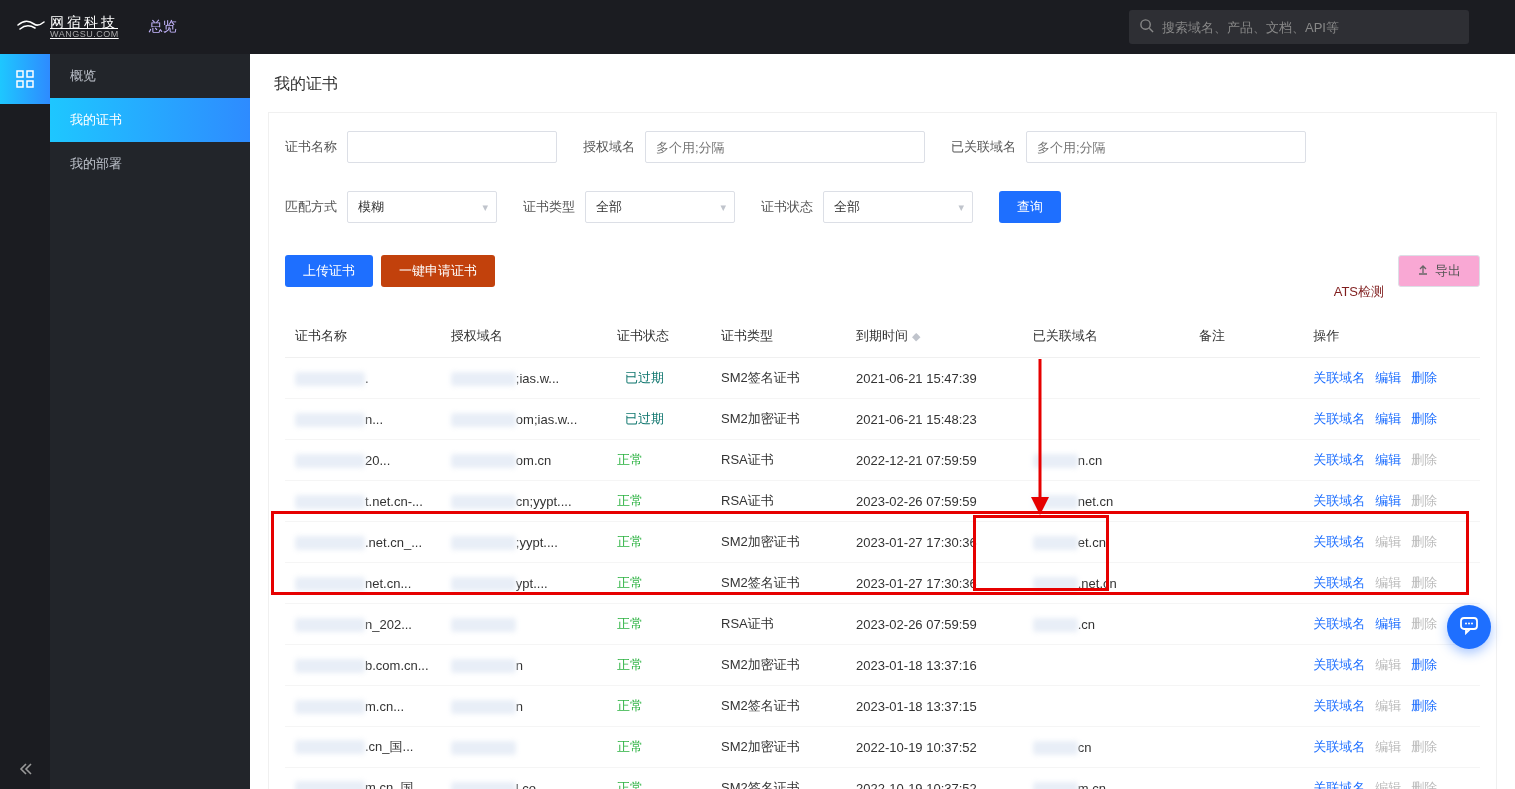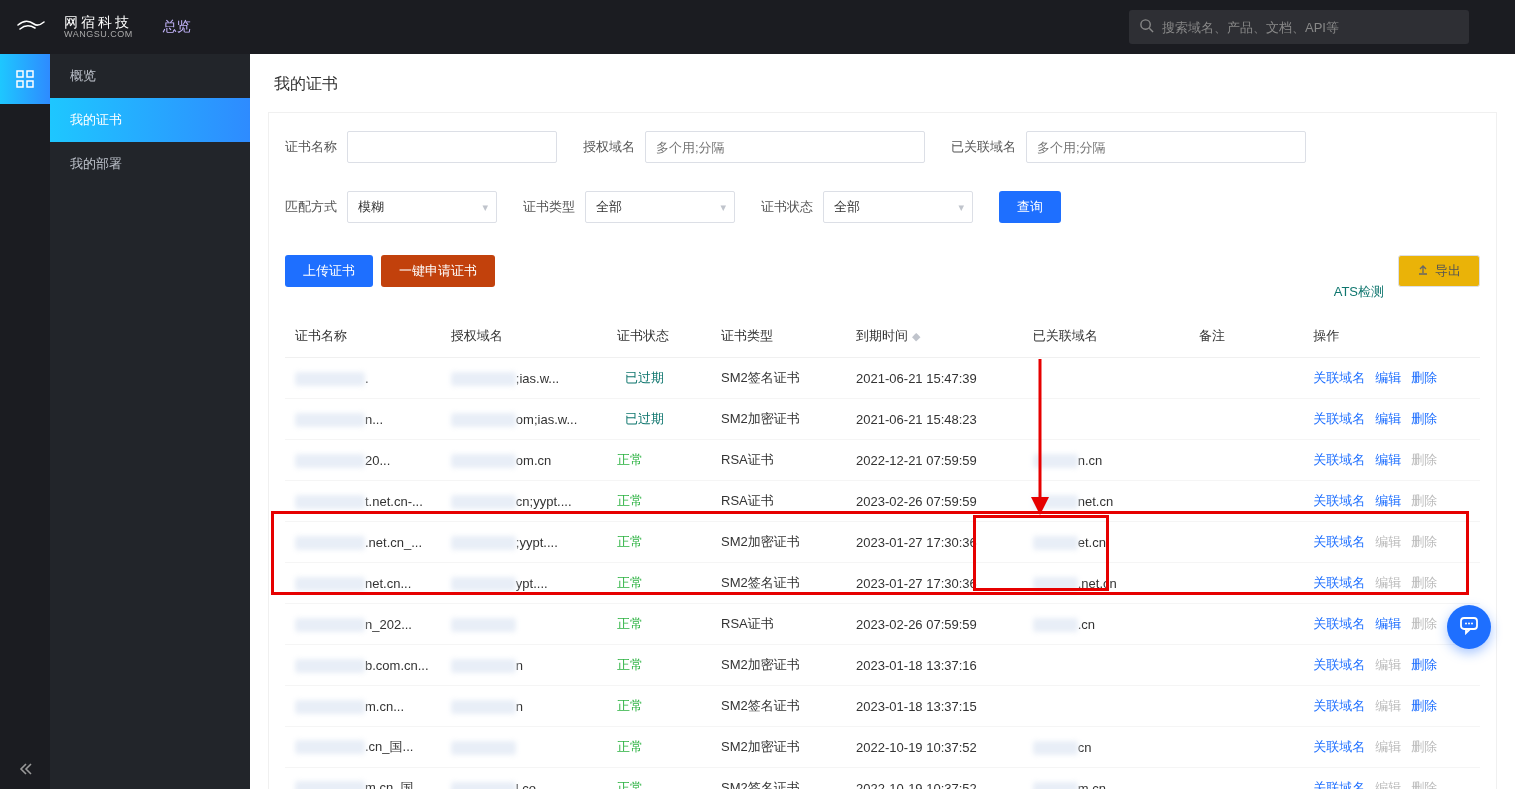--- a/index.html
+++ b/index.html
@@ -1,20 +1,20 @@
 <!DOCTYPE html>
 <html><head>
   <meta charset="utf-8">
   <style>
     * { margin: 0; padding: 0; box-sizing: border-box; }
     body { font-family: -apple-system, "Microsoft YaHei", sans-serif; font-size: 13px; color: #333; background: #f5f5f5; overflow: hidden; }
 
     
     .top-header { height: 54px; background: #1b1c21; display: flex; align-items: center; padding: 0 16px; color: #fff; }
-    .logo-wrap { display: flex; align-items: center; gap: 18px; margin-right: 30px; }
+    .logo-wrap { display: flex; align-items: center; gap: 4px; margin-right: 30px; text-decoration: underline; }
     .logo-fly { font-size: 22px; }
     .logo-text { display: flex; flex-direction: column; line-height: 1.05; }
     .logo-cn { font-size: 14px; letter-spacing: 3px; font-weight: 500; }
     .logo-en { font-size: 9px; letter-spacing: 0.5px; color: #aaa; }
     .overview-link { margin-right: auto; font-size: 14px; color: #c4b5fd; }
     .search-box { display: flex; align-items: center; background: #2e2f34; border-radius: 3px; height: 34px; width: 340px; padding: 0 10px; margin-right: 30px; }
     .search-box input { flex: 1; background: transparent; border: none; outline: none; color: #ccc; font-size: 13px; margin-left: 8px; }
     .search-box input::placeholder { color: #888; }
     .top-right { display: flex; align-items: center; gap: 18px; }
     .top-right span, .top-right .hitem { color: #ddd; font-size: 13px; cursor: pointer; }
@@ -40,25 +40,25 @@
 
     .filters { display:flex; flex-wrap:wrap; gap: 14px 26px; align-items:center; margin-bottom: 18px; }
     .filter-item { display:flex; align-items:center; gap: 10px; }
     .filter-label { font-size:13px; color:#555; white-space:nowrap; }
     .f-input { height: 32px; border:1px solid #dcdfe6; border-radius:2px; padding:0 10px; font-size:13px; outline:none; }
     .f-select { height:32px; border:1px solid #dcdfe6; border-radius:2px; padding:0 24px 0 10px; font-size:13px; position:relative; display:flex; align-items:center; cursor:pointer; background:#fff; }
     .f-select .chev { position:absolute; right:8px; color:#c0c4cc; font-size:11px; }
     .btn { height:32px; padding:14px 18px; border:none; border-radius:3px; font-size:13px; cursor:pointer; display:inline-flex; align-items:center; }
     .btn-primary { background:#1e6fff; color:#fff; }
     .btn-green { background:#c2410c; color:#fff; }
-    .btn-plain { background:#eab308; border:1px solid #dcdfe6; color:#555; }
+    .btn-plain { background:#f9a8d4; border:1px solid #dcdfe6; color:#555; }
 
     .action-row { display:flex; align-items:center; margin-bottom: 14px; }
     .action-row .right { margin-left:auto; display:flex; gap:14px; align-items:center; }
-    .link-blue { color:#0f766e; cursor:pointer;margin-top:42px; }
+    .link-blue { color:#7f1d1d; cursor:pointer;margin-top:42px; }
 
     table.cert-table { width:100%; border-collapse:collapse; }
     .cert-table th { text-align:left; font-weight:500; font-size:13px; color:#333; padding: 12px 10px; background:#fff; border-bottom:1px solid #f0f0f0; }
     .cert-table td { padding: 11px 10px; font-size:13px; border-bottom:1px solid #f5f5f5; vertical-align:middle; }
     .status-expired { color:#0f766e;margin-left:8px; }
     .status-normal { color:#2fb344; }
     .ops { display:flex; gap:10px; }
     .op-link { color:#1e6fff; cursor:pointer; font-size:13px; }
     .op-disabled { color:#bbb; font-size:13px; }
     .cell-blur { display:inline-block; background:#e8eef7; filter: blur(2.5px); border-radius:3px; height:14px; vertical-align:middle; }

